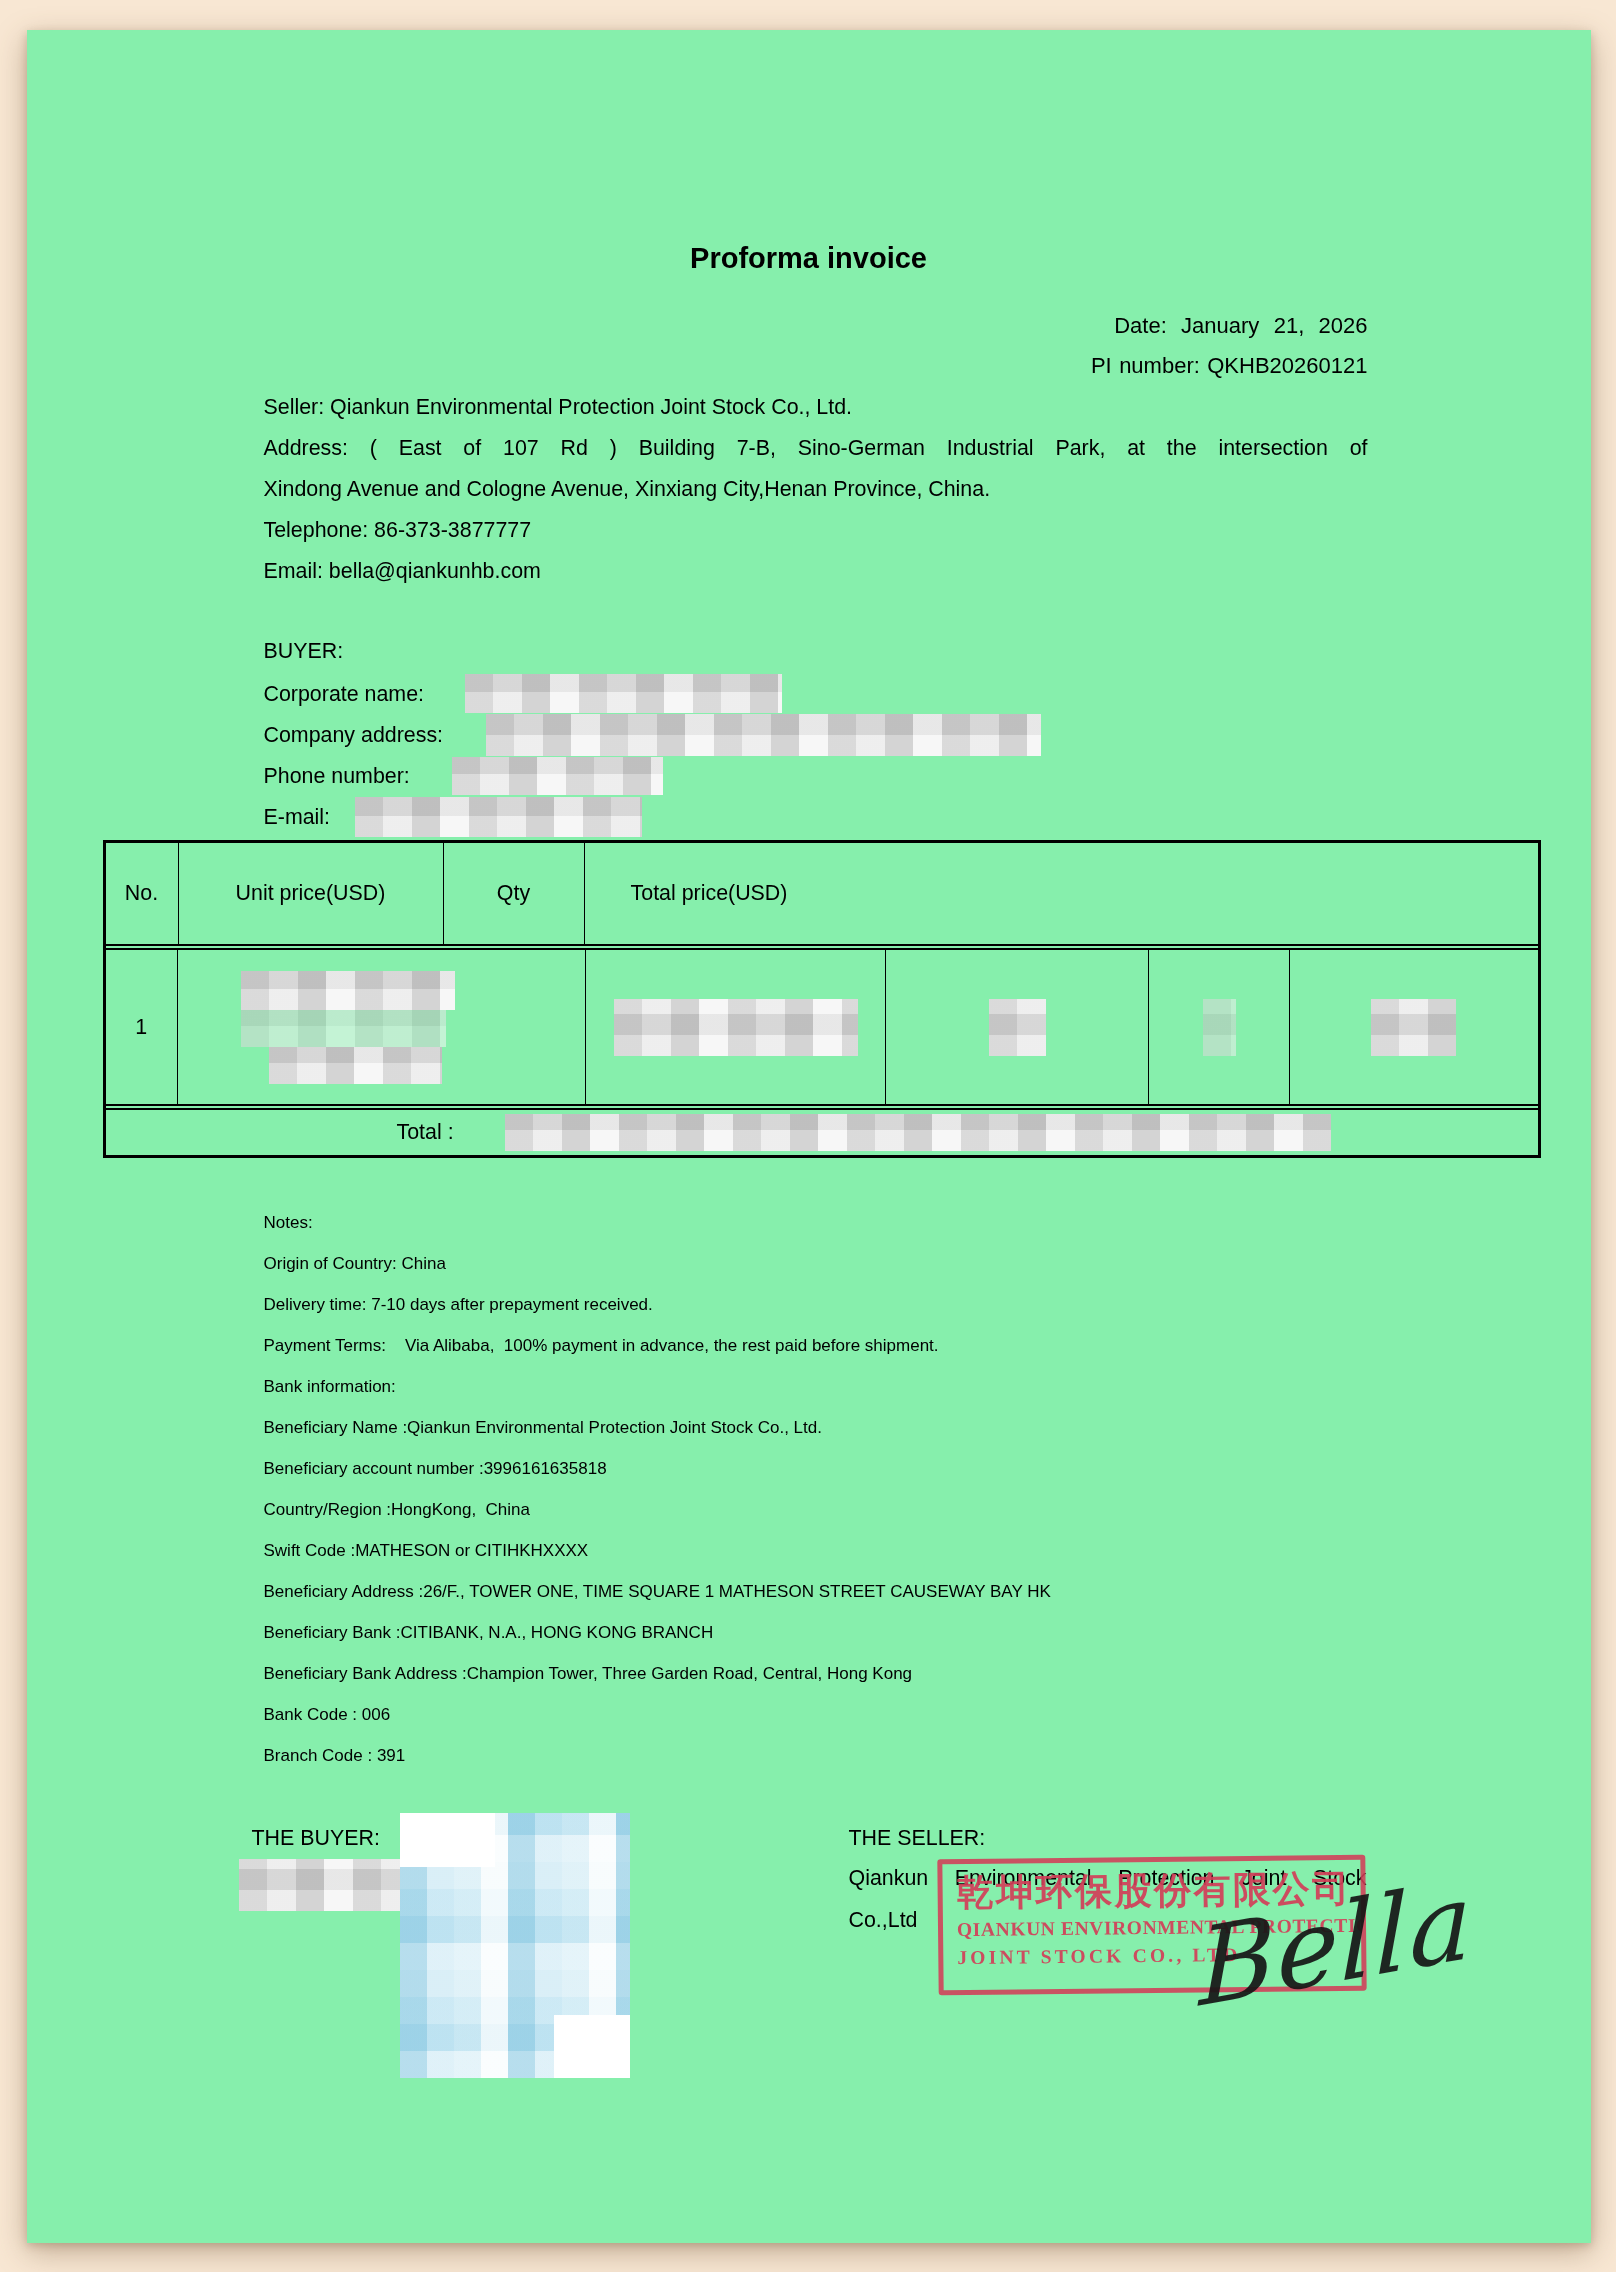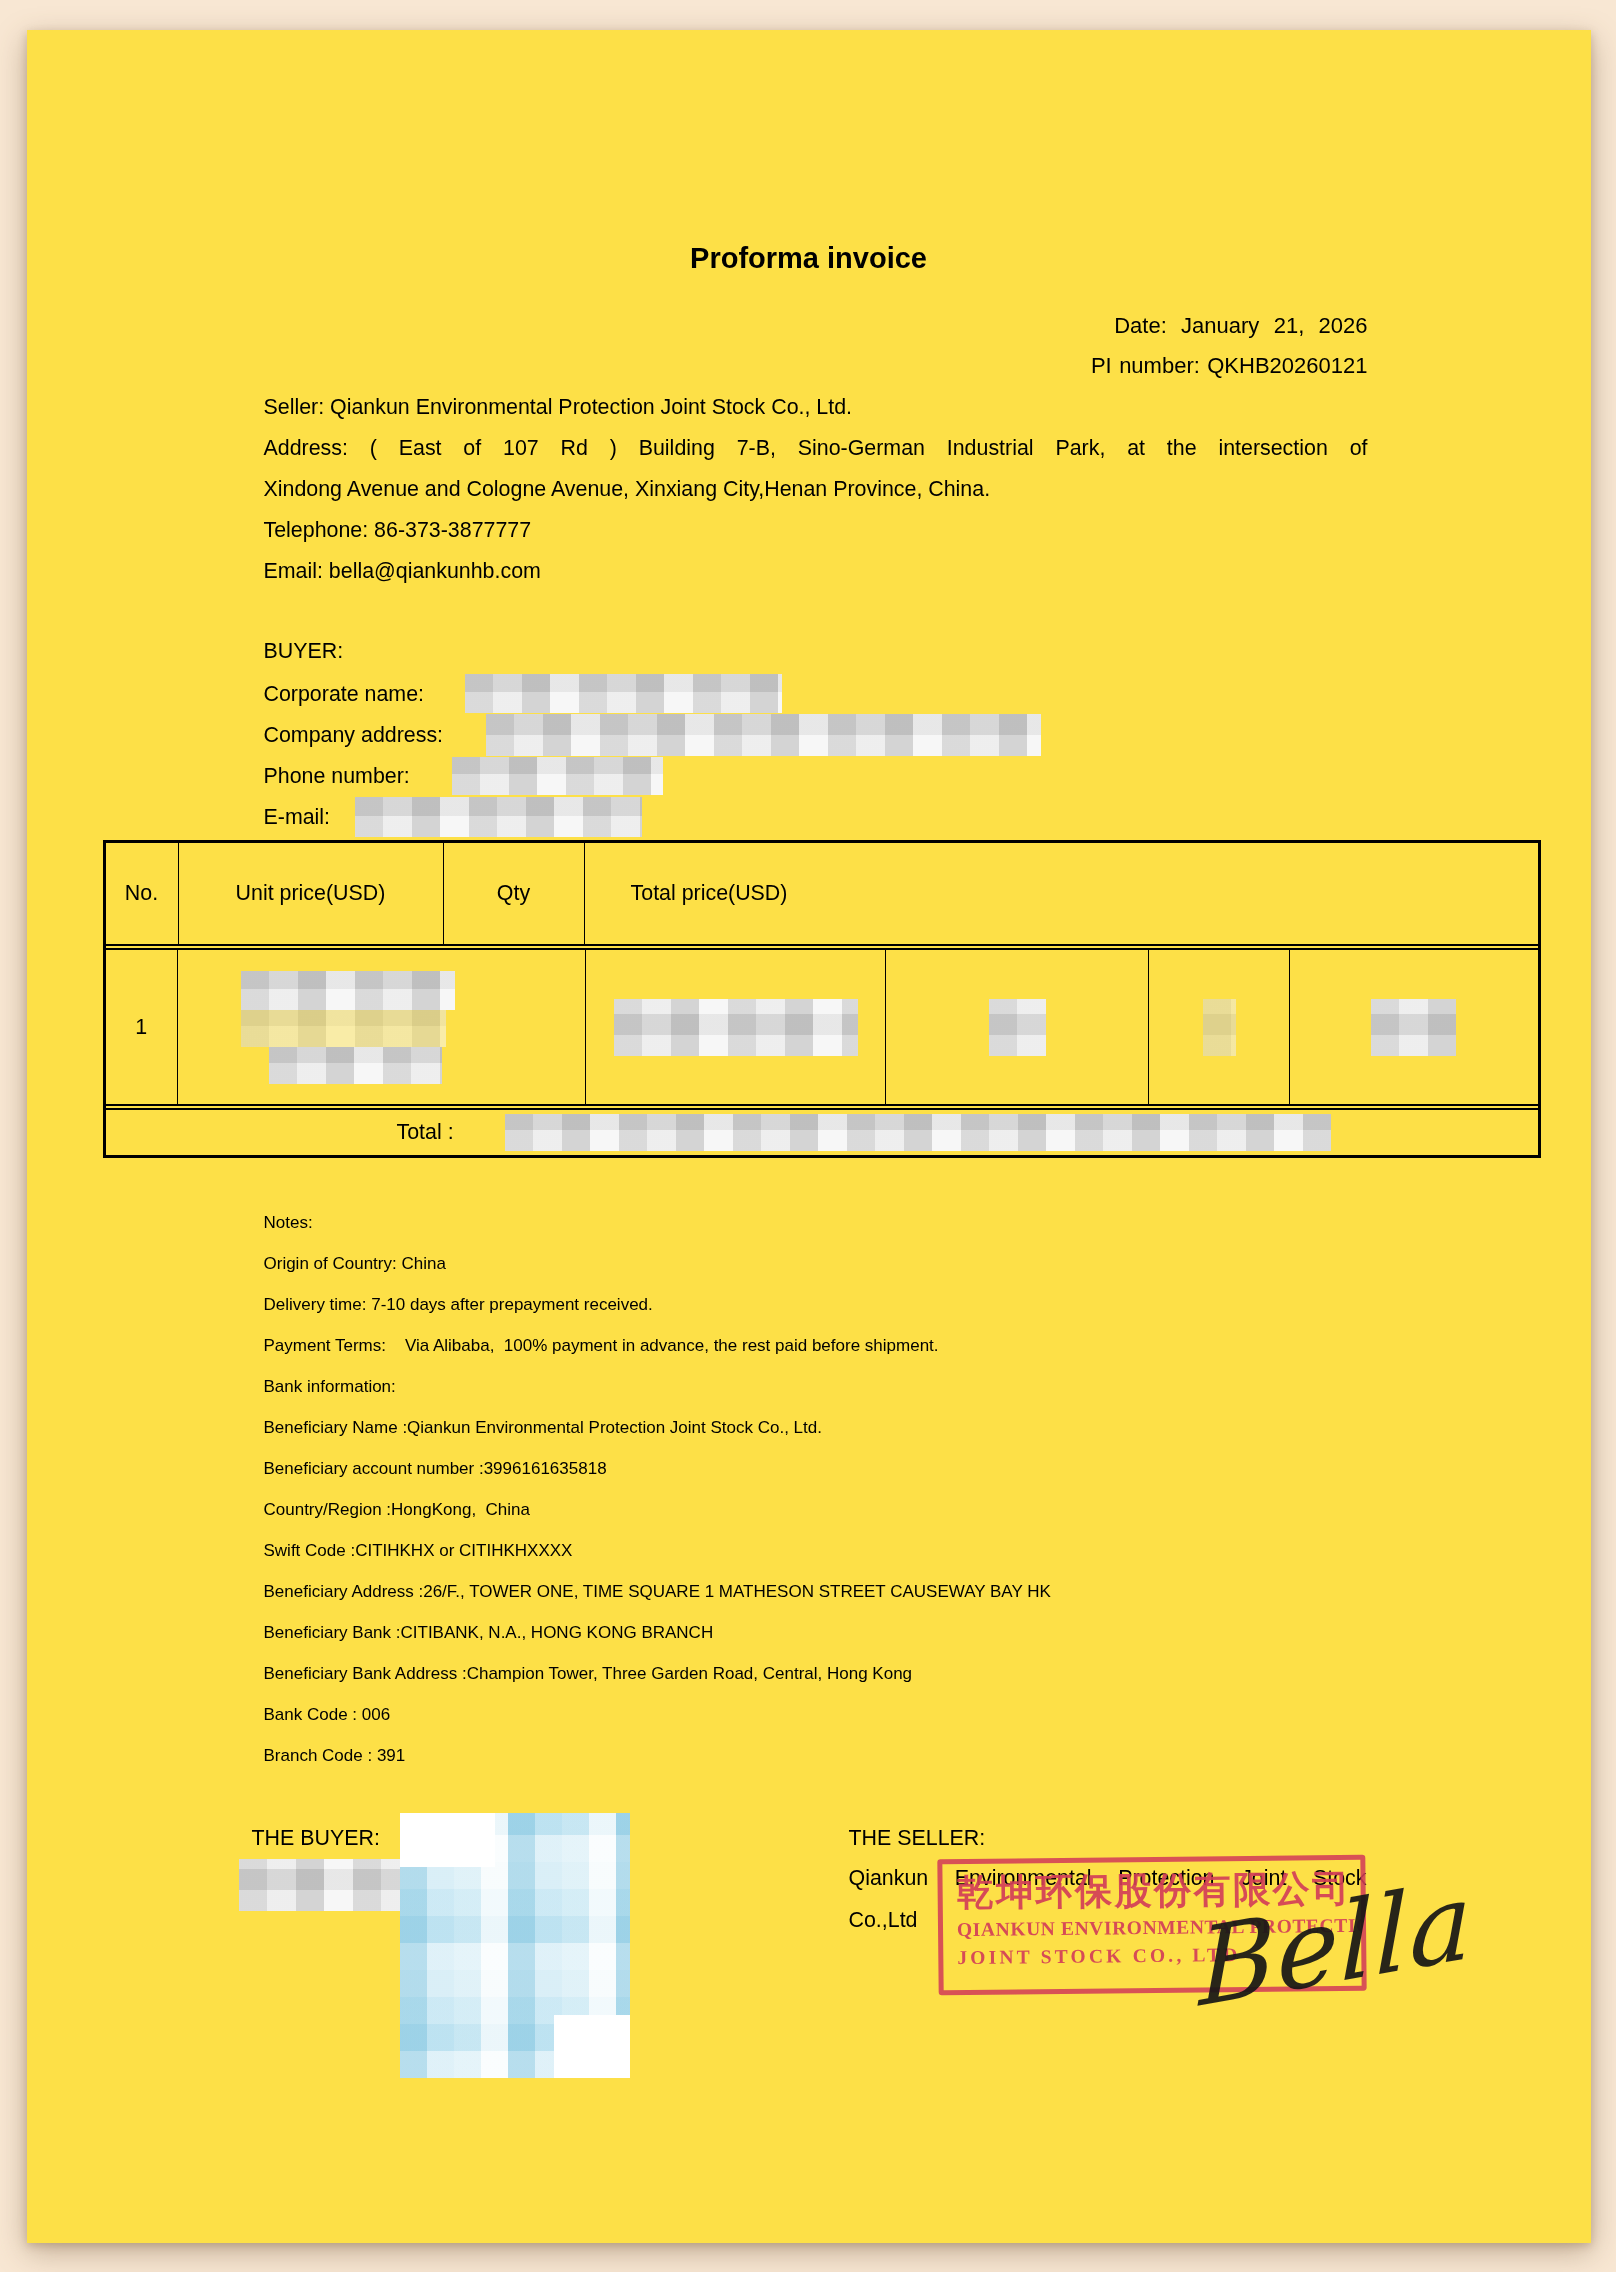--- a/index.html
+++ b/index.html
@@ -6,21 +6,21 @@
   body{
     width:1617px;height:2273px;
     background:#f8e7d3;
     font-family:"Liberation Sans", sans-serif;
     color:#000;
     position:relative;
     overflow:hidden;
   }
   .paper{
     position:absolute;left:26.5px;top:30px;width:1564px;height:2213px;
-    background:#fde047;
+    background:#86efac;
     box-shadow:0 8.8px 29px rgba(110,80,50,.40), 0 2.5px 8.8px rgba(110,80,50,.28);
   }
   .abs{position:absolute;}
   .doc-title{
     left:0;top:212px;width:1564px;text-align:center;
     font-size:29px;font-weight:700;letter-spacing:0px;
   }
   .date-block{top:276px;right:223px;text-align:right;font-size:22px;line-height:40px;word-spacing:8.2px;}
   .date-block .pi{word-spacing:1.3px;text-align:right;}
   .seller-block{left:237px;top:357px;width:1104px;font-size:21.4px;line-height:41px;}
@@ -157,21 +157,21 @@
 
   <div class="abs notes-block">
     <div class="note-line">Notes:</div>
     <div class="note-line">Origin of Country: China</div>
     <div class="note-line">Delivery time: 7-10 days after prepayment received.</div>
     <div class="note-line">Payment Terms:    Via Alibaba,  100% payment in advance, the rest paid before shipment.</div>
     <div class="note-line">Bank information:</div>
     <div class="note-line">Beneficiary Name :Qiankun Environmental Protection Joint Stock Co., Ltd.</div>
     <div class="note-line">Beneficiary account number :3996161635818</div>
     <div class="note-line">Country/Region :HongKong,  China</div>
-    <div class="note-line">Swift Code :CITIHKHX or CITIHKHXXXX</div>
+    <div class="note-line">Swift Code :MATHESON or CITIHKHXXXX</div>
     <div class="note-line">Beneficiary Address :26/F., TOWER ONE, TIME SQUARE 1 MATHESON STREET CAUSEWAY BAY HK</div>
     <div class="note-line">Beneficiary Bank :CITIBANK, N.A., HONG KONG BRANCH</div>
     <div class="note-line">Beneficiary Bank Address :Champion Tower, Three Garden Road, Central, Hong Kong</div>
     <div class="note-line">Bank Code : 006</div>
     <div class="note-line">Branch Code : 391</div>
   </div>
 
   <div class="abs footer-label fl-buyer">THE BUYER:</div>
   <div class="abs mosaic-g buyer-name-mosaic"></div>
   <div class="abs mosaic-b sig-blue"></div>

